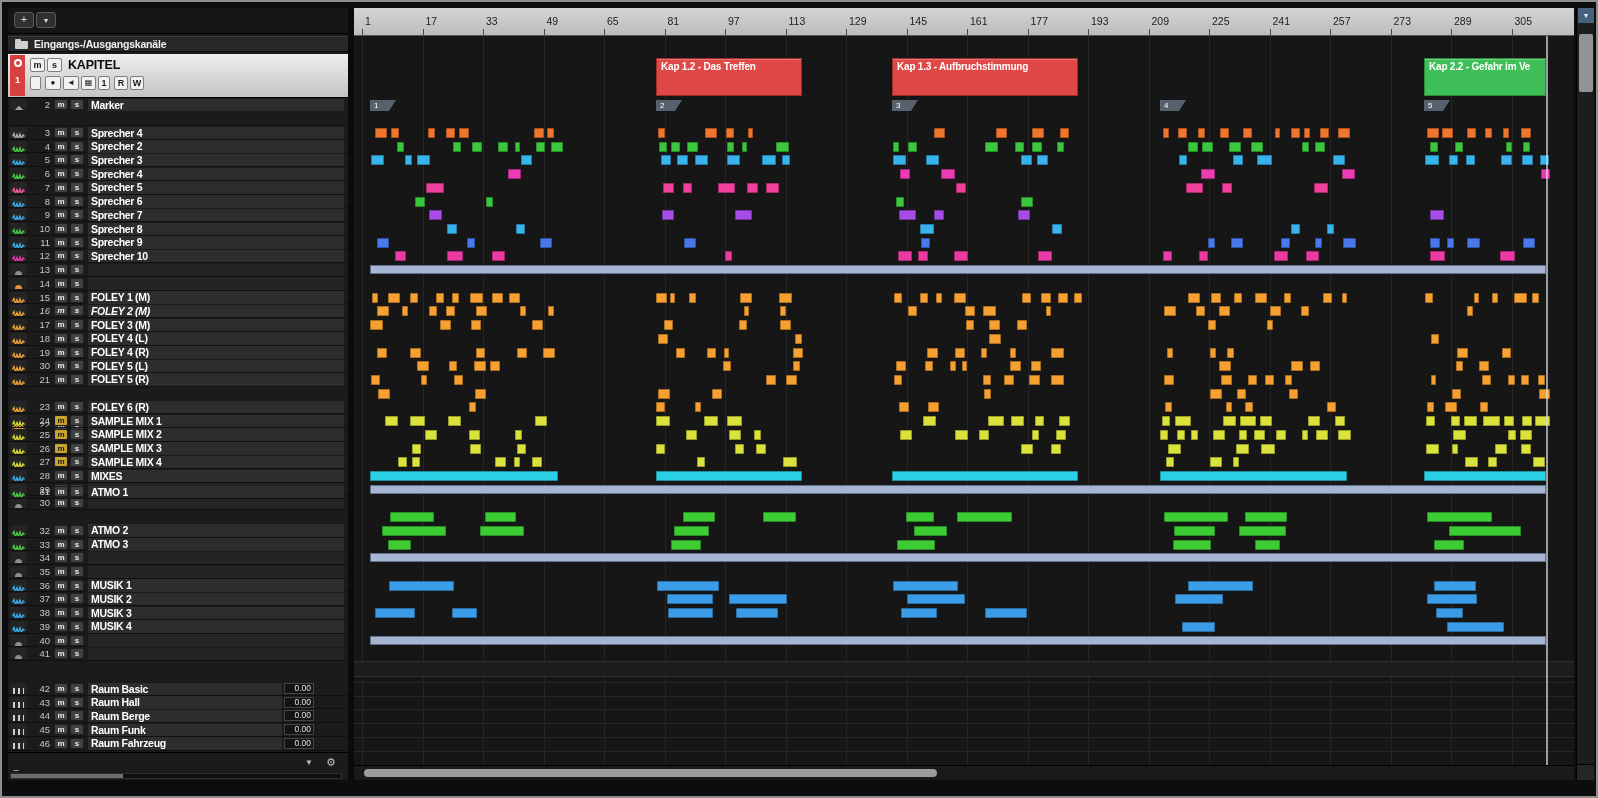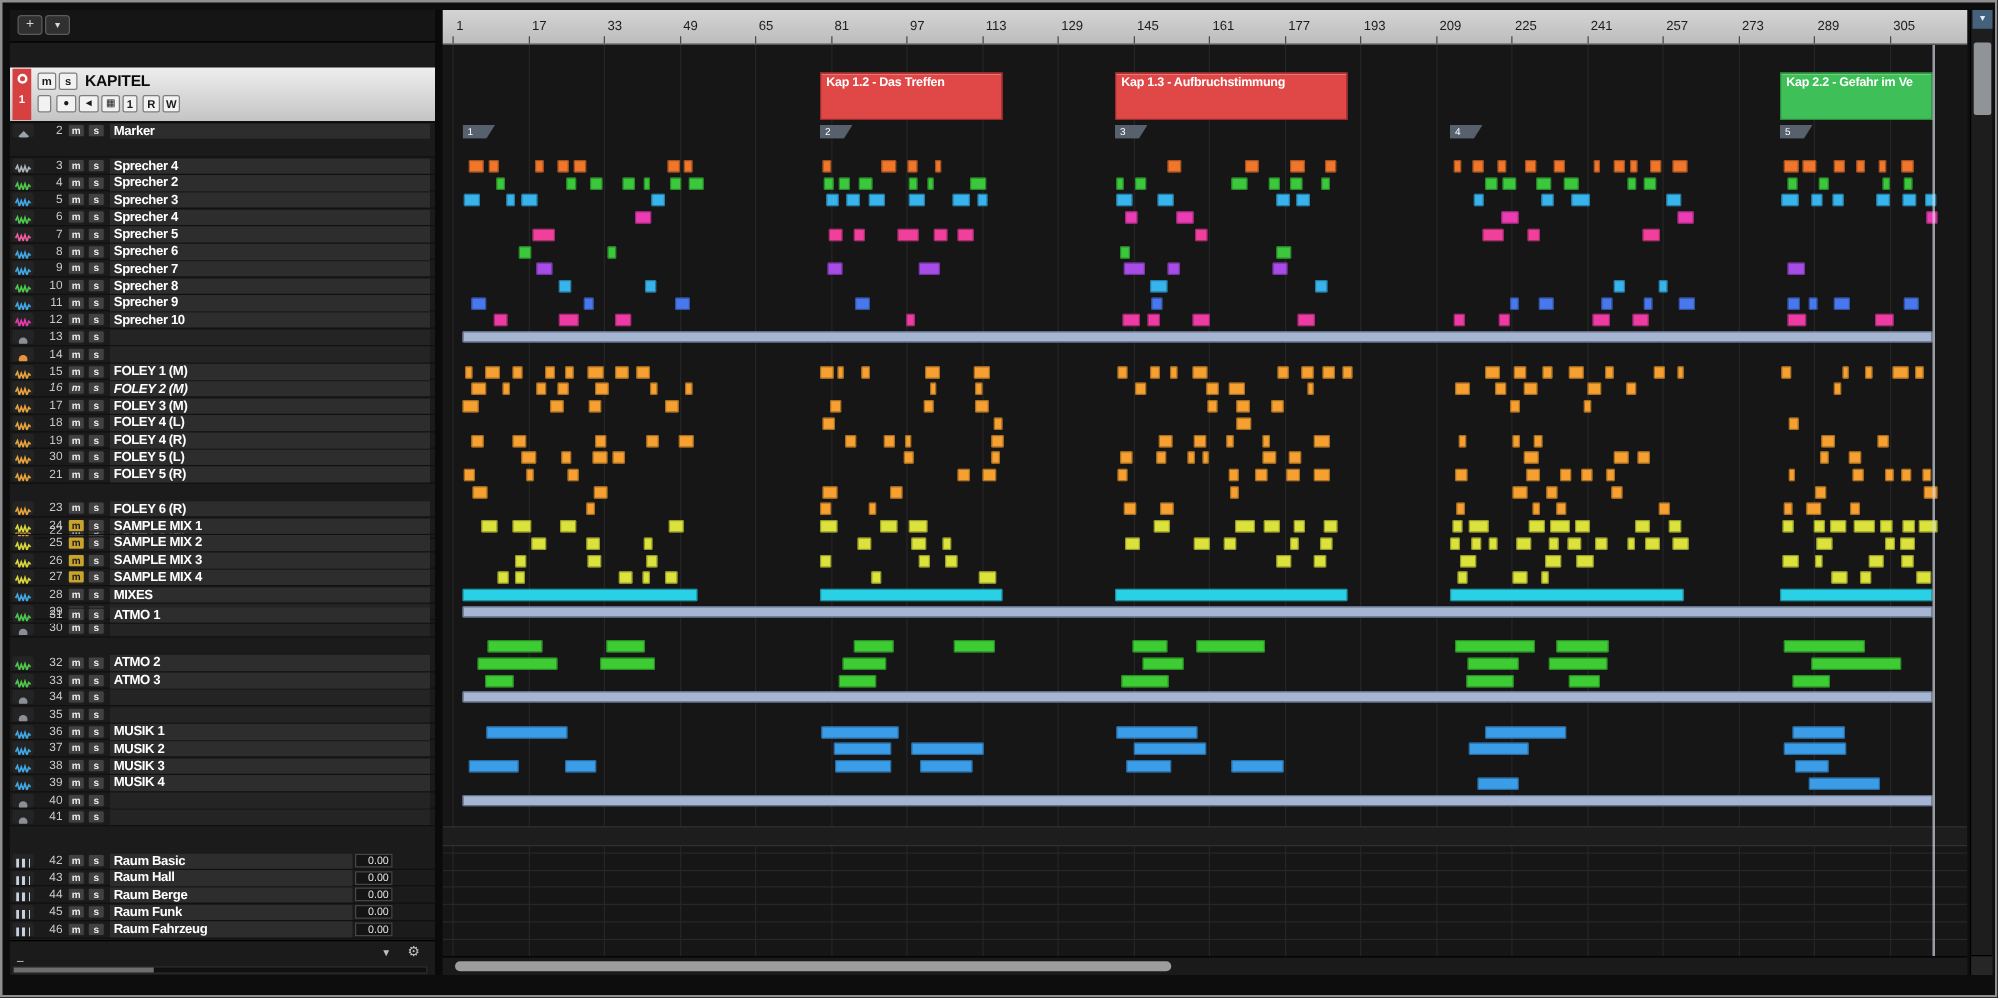--- a/index.html
+++ b/index.html
@@ -71,20 +71,24 @@
 <body>
 
 <div class="frame">
 
   <div class="left-panel">
     <div class="lp-toolbar">
       <div class="btn-sm" style="left:6px">+</div>
       <div class="btn-sm b2" style="left:28px">▼</div>
     </div>
 
+    <div class="folder-row" style="top:28px">
+      <span class="folder-icon"></span>
+      <span>Eingangs-/Ausgangskanäle</span>
+    </div>
 
     <div class="kap">
       <div class="kap-strip">
         <span class="kap-rec-dot"></span>
         <span class="kap-num">1</span>
       </div>
       <div class="kap-btn" style="left:22px;top:4px;width:15px">m</div>
       <div class="kap-btn" style="left:39px;top:4px;width:15px">s</div>
       <div class="kap-name">KAPITEL</div>
       <div class="kap-btn" style="left:22px;top:22px;width:11px"></div>

